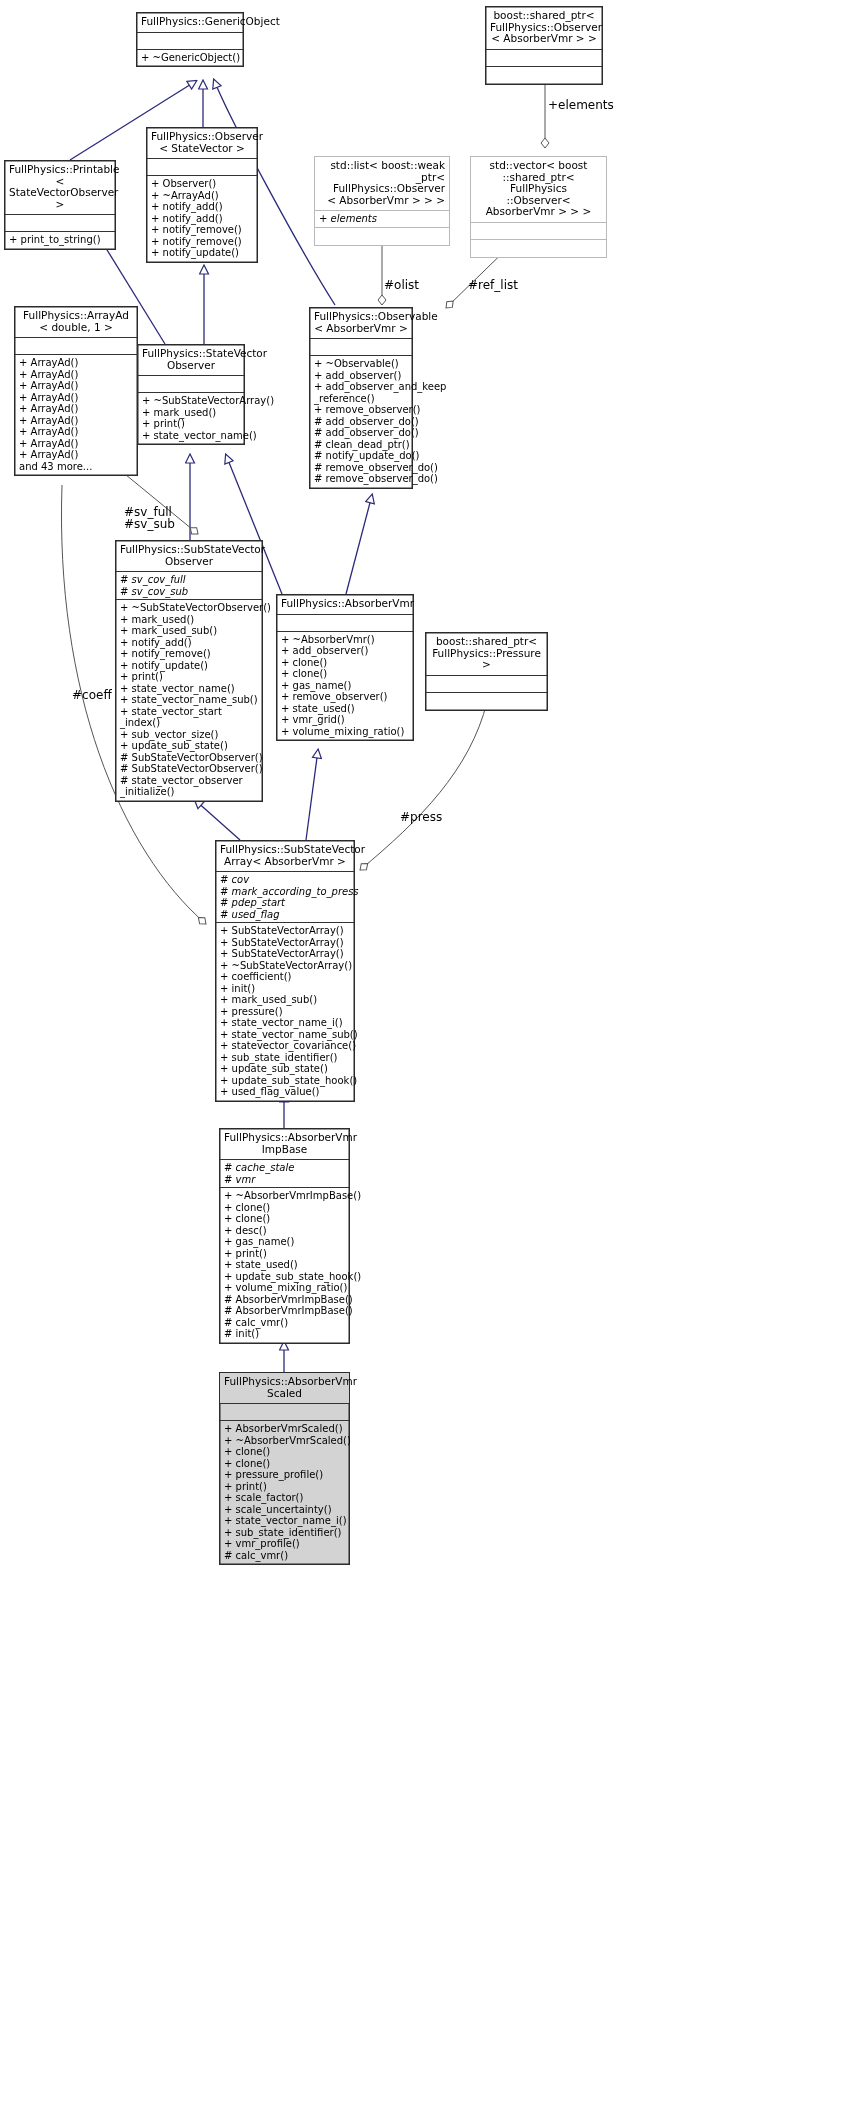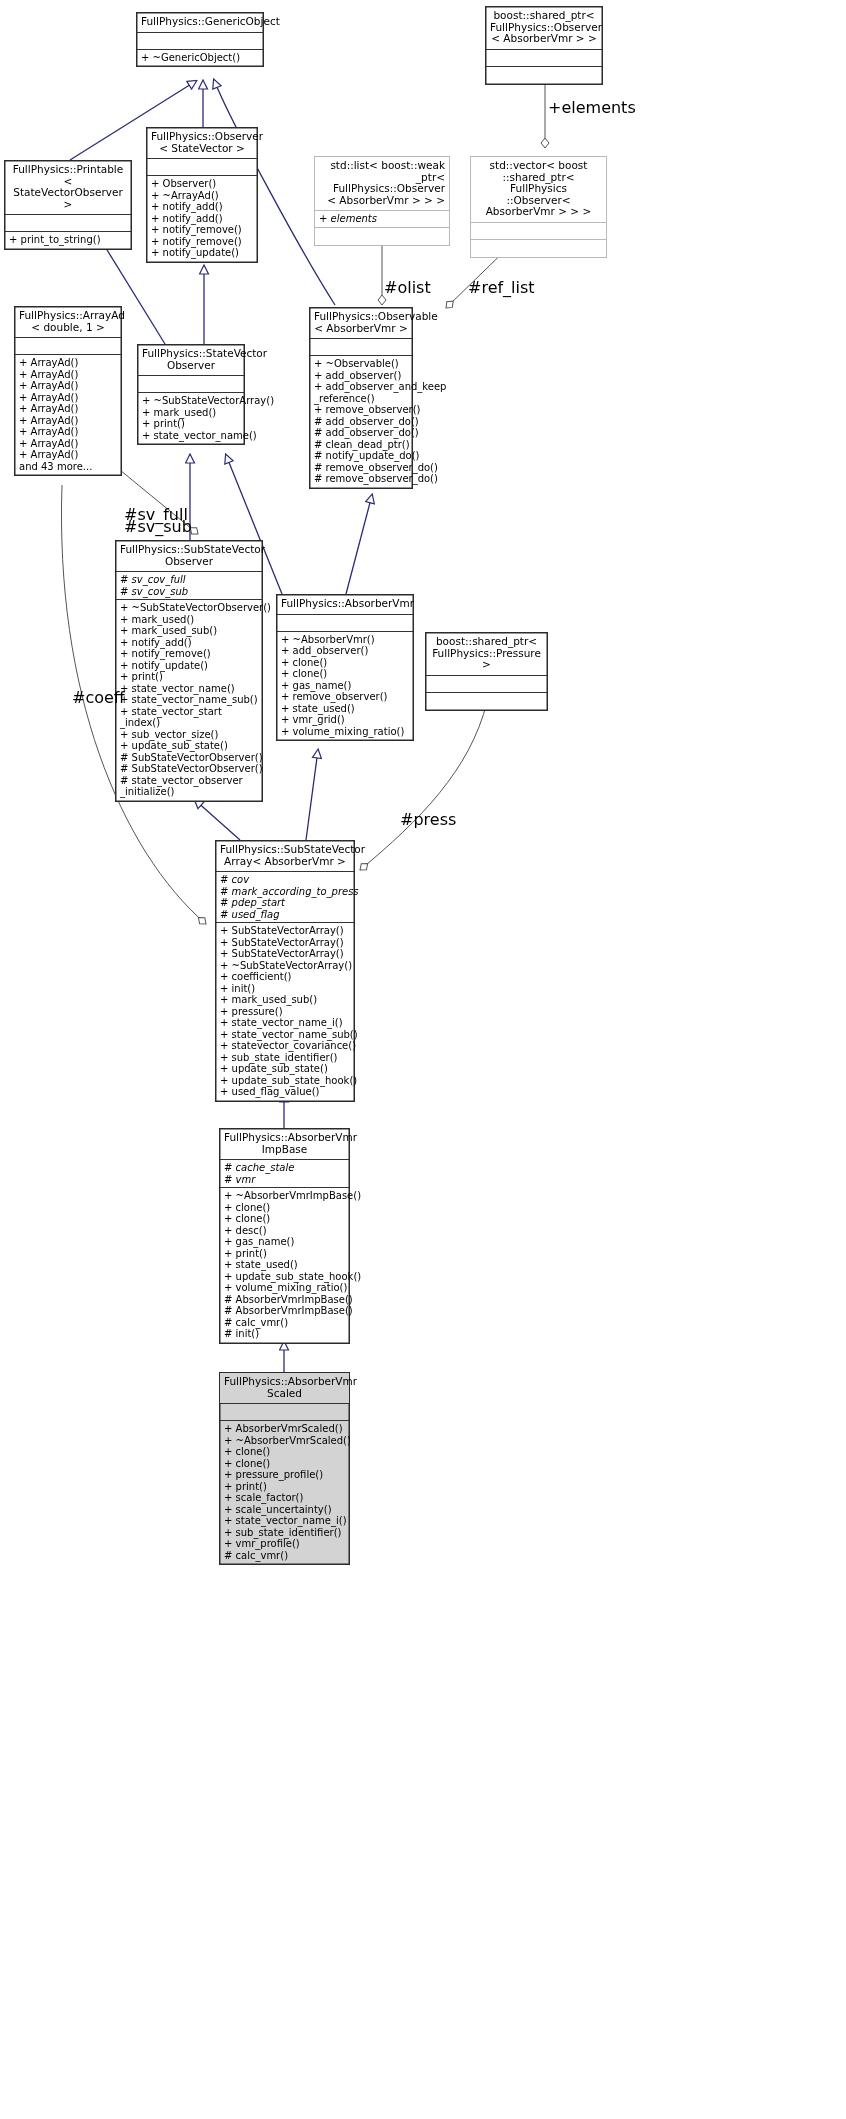--- a/index.html
+++ b/index.html
@@ -14,21 +14,21 @@
   .node.grayfill .title{background:#d3d3d3;}
 
   .title{padding:3px 4px 4px;text-align:center;font-size:10.5px;line-height:11.5px;color:#000;border-bottom:1px solid #333;}
   .faint .title{border-bottom:1px solid #b9b9b9;}
   .attrs{border-bottom:1px solid #333;padding:2px 4px;font-size:10px;line-height:11.5px;min-height:11px;color:#000;font-style:italic;}
   .faint .attrs{border-bottom:1px solid #b9b9b9;}
   .ops{padding:2px 4px 3px;font-size:10px;line-height:11.5px;color:#000;}
   .attrs div,.ops div{white-space:pre;}
   .attrs.empty,.ops.empty{min-height:12px;}
 
-  .edgelabel{position:absolute;font-size:16px;color:#000;white-space:nowrap;}
+  .edgelabel{position:absolute;font-size:12px;color:#000;white-space:nowrap;}
 </style>
 </head>
 <body>
 
 <div id="canvas">
 
   <svg id="edges" viewBox="0 0 846 2119">
     <defs>
       <marker id="hollowTri" markerWidth="11" markerHeight="11" refX="9" refY="5.5" orient="auto" markerUnits="userSpaceOnUse">
         <path d="M1,1 L10,5.5 L1,10 Z" fill="#ffffff" stroke="#2a2a7a" stroke-width="1.2"></path>
@@ -68,37 +68,37 @@
 
     <path d="M520,236 L446,308" stroke="#555555" fill="none" stroke-width="1" marker-end="url(#diamond)"></path>
 
     <path d="M120,470 L198,534" stroke="#555555" fill="none" stroke-width="1" marker-end="url(#diamond)"></path>
 
     <path d="M62,485 C55,690 120,850 206,924" stroke="#555555" fill="none" stroke-width="1" marker-end="url(#diamond)"></path>
 
     <path d="M487,702 C470,770 420,820 360,870" stroke="#555555" fill="none" stroke-width="1" marker-end="url(#diamond)"></path>
   </svg>
 
-  <div class="node solid" style="left:136px;top:12px;width:128px;">
+  <div class="node solid" style="left:136px;top:12px;width:108px;">
     <div class="title">FullPhysics::GenericObject</div>
     <div class="attrs empty"></div>
     <div class="ops">
         <div>+ ~GenericObject()</div>
       </div>
   </div>
 
   <div class="node solid" style="left:485px;top:6px;width:118px;">
     <div class="title multiline" style="white-space:pre-line;">boost::shared_ptr&lt;
 FullPhysics::Observer
 &lt; AbsorberVmr &gt; &gt;</div>
     <div class="attrs empty"></div>
     <div class="ops empty"></div>
   </div>
 
-  <div class="node solid" style="left:4px;top:160px;width:128px;">
+  <div class="node solid" style="left:4px;top:160px;width:112px;">
     <div class="title" style="white-space:pre-line;">FullPhysics::Printable
 &lt; StateVectorObserver &gt;</div>
     <div class="attrs empty"></div>
     <div class="ops">
         <div>+ print_to_string()</div>
       </div>
   </div>
 
   <div class="node solid" style="left:146px;top:127px;width:112px;">
     <div class="title" style="white-space:pre-line;">FullPhysics::Observer
@@ -126,21 +126,21 @@
   </div>
 
   <div class="node faint" style="left:470px;top:156px;width:137px;">
     <div class="title" style="white-space:pre-line;">std::vector&lt; boost
 ::shared_ptr&lt; FullPhysics
 ::Observer&lt; AbsorberVmr &gt; &gt; &gt;</div>
     <div class="attrs empty"></div>
     <div class="ops empty"></div>
   </div>
 
-  <div class="node solid" style="left:14px;top:306px;width:108px;">
+  <div class="node solid" style="left:14px;top:306px;width:124px;">
     <div class="title" style="white-space:pre-line;">FullPhysics::ArrayAd
 &lt; double, 1 &gt;</div>
     <div class="attrs empty"></div>
     <div class="ops">
       <div>+ ArrayAd()</div>
       <div>+ ArrayAd()</div>
       <div>+ ArrayAd()</div>
       <div>+ ArrayAd()</div>
       <div>+ ArrayAd()</div>
       <div>+ ArrayAd()</div>

